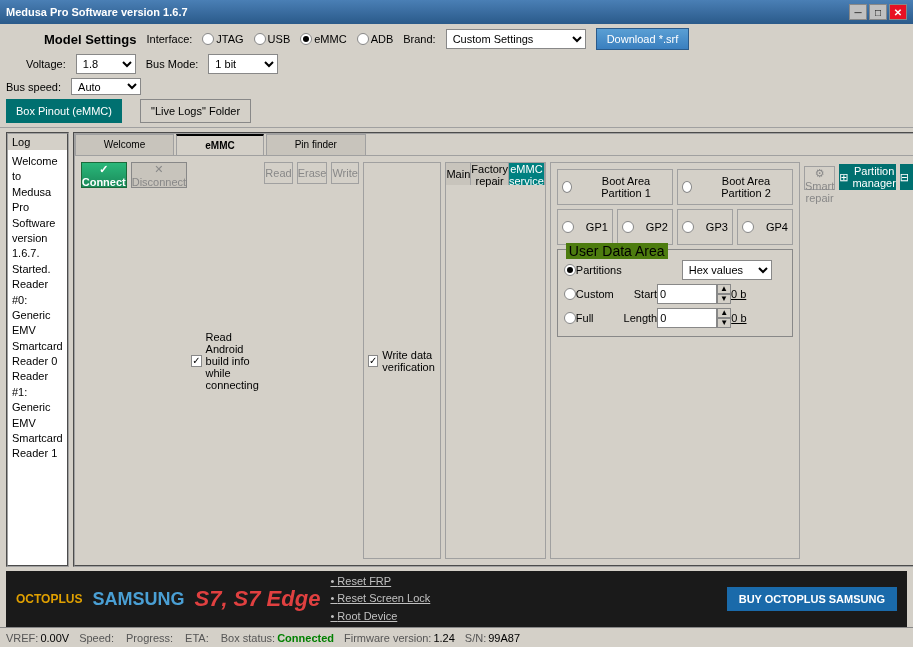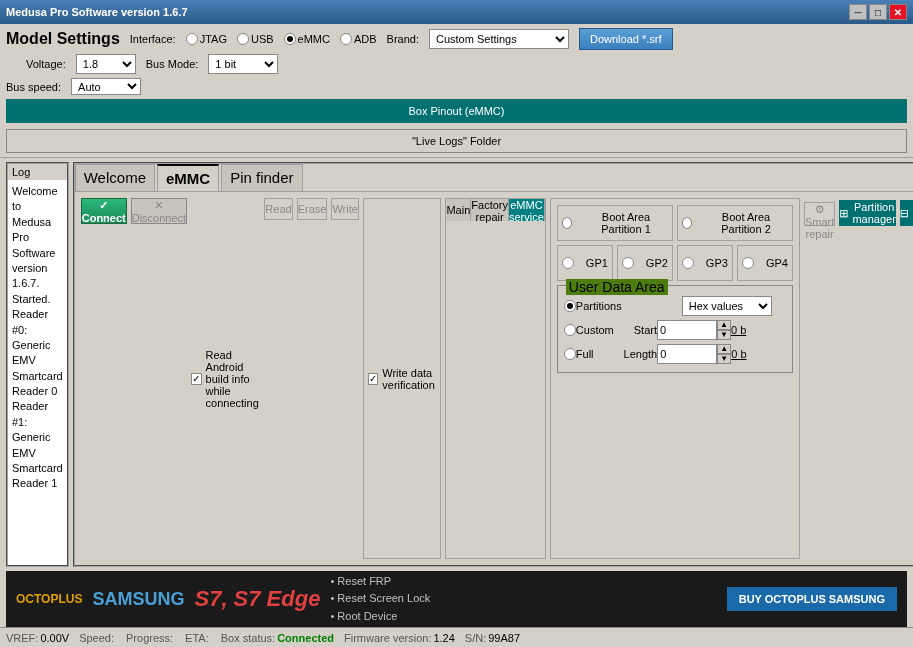--- a/index.html
+++ b/index.html
@@ -26,22 +26,23 @@
 
     .main-window {
       background: #d4d0c8;
       height: calc(647px - 24px);
       display: flex;
       flex-direction: column;
     }
 
     .model-settings-label {
       font-weight: bold;
-      font-size: 16px;
+      font-size: 13px;
       color: #000;
+      margin-left: 38px;
     }
 
     .interface-label { color: #000; }
     .radio-item { display: flex; align-items: center; gap: 2px; cursor: pointer; }
 
     select, .select-like {
       background: white;
       border: 1px solid #888;
       height: 20px;
       padding: 0 2px;
@@ -99,27 +100,27 @@
       flex-direction: column;
     }
 
     .tab-bar {
       display: flex;
       background: #d4d0c8;
       border-bottom: 1px solid #a0a0a0;
     }
 
     .tab {
-      padding: 4px 8px;
+      padding: 4px 28px;
       cursor: pointer;
       border: 1px solid #a0a0a0;
       border-bottom: none;
       background: #c8c4bc;
       margin-right: 2px;
-      font-size: 15px;
+      font-size: 10px;
     }
 
     .tab.active {
       background: #d4d0c8;
       font-weight: bold;
       border-top: 2px solid #000;
     }
 
     .right-content {
       padding: 6px;
@@ -306,20 +307,21 @@
       font-size: 22px;
       font-weight: bold;
       font-style: italic;
     }
 
     .banner-list {
       color: #c0c0c0;
       font-size: 11px;
       line-height: 1.6;
       flex: 1;
+      text-decoration: underline;
     }
 
     .banner-buy-btn {
       background: #1a6aaa;
       color: white;
       border: none;
       padding: 6px 12px;
       font-size: 11px;
       font-weight: bold;
       cursor: pointer;
@@ -495,21 +497,21 @@
       </select>
     </div>
     <div style="display:flex; align-items:center; gap:10px; margin-bottom:4px;">
       <span>Bus speed:</span>
       <select style="width:70px; height:17px; font-size:11px;">
         <option>Auto</option>
         <option>26MHz</option>
         <option>52MHz</option>
       </select>
     </div>
-    <div style="display:flex; gap:6px; margin-top:2px;flex-direction:column;">
+    <div style="display:flex; gap:18px; margin-top:2px;">
       <button class="btn-pinout">Box Pinout (eMMC)</button>
       <button class="btn-livelog">"Live Logs" Folder</button>
     </div>
   </div>
 
   <div class="content-area">
 
     <div class="log-box" style="width:500px;">
       <div class="log-title">Log</div>
       <div class="log-content">

